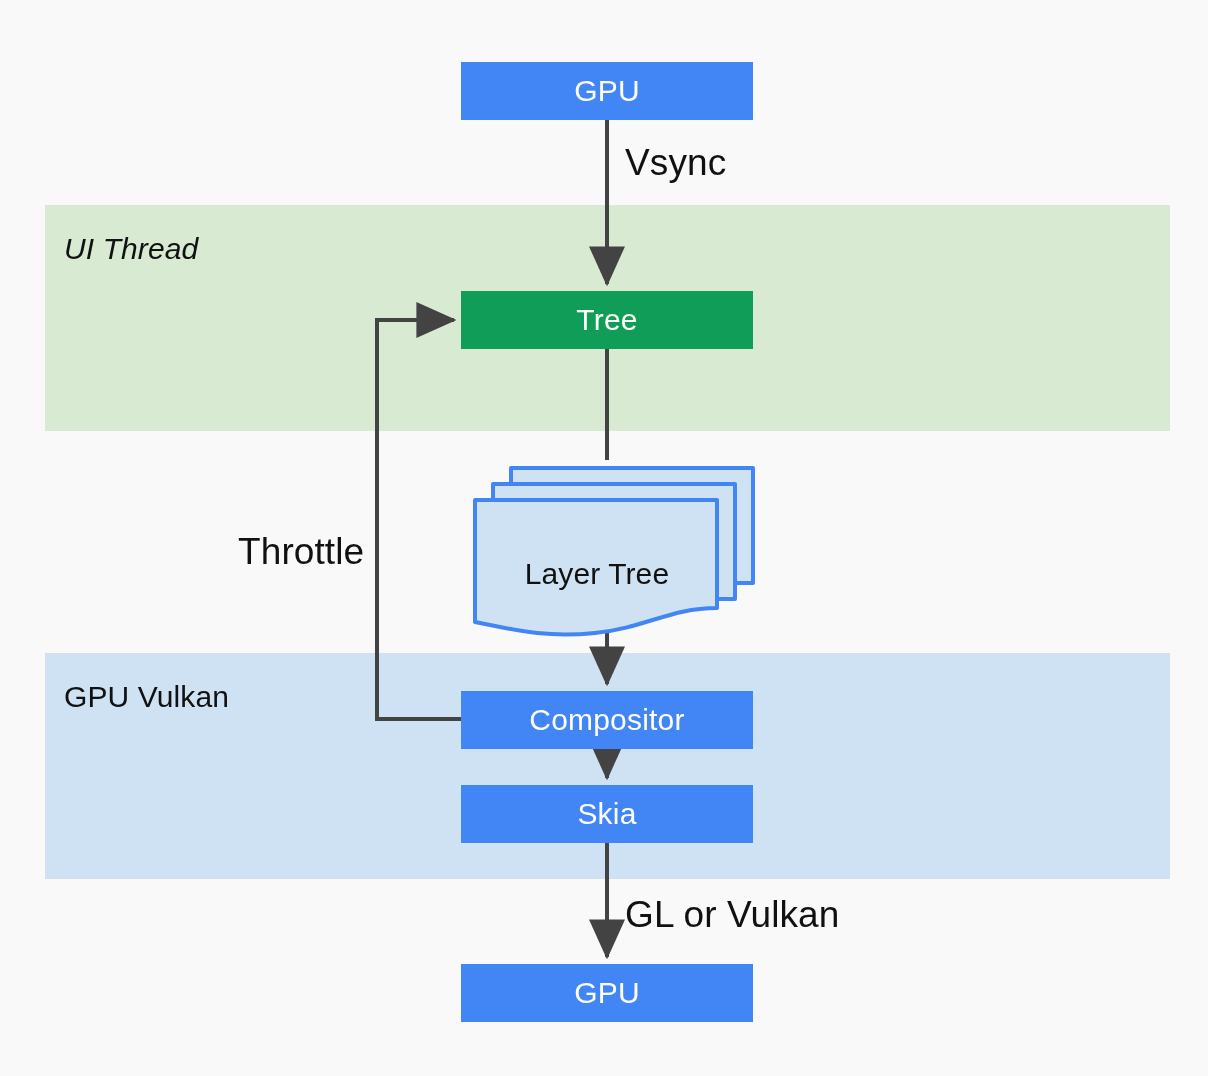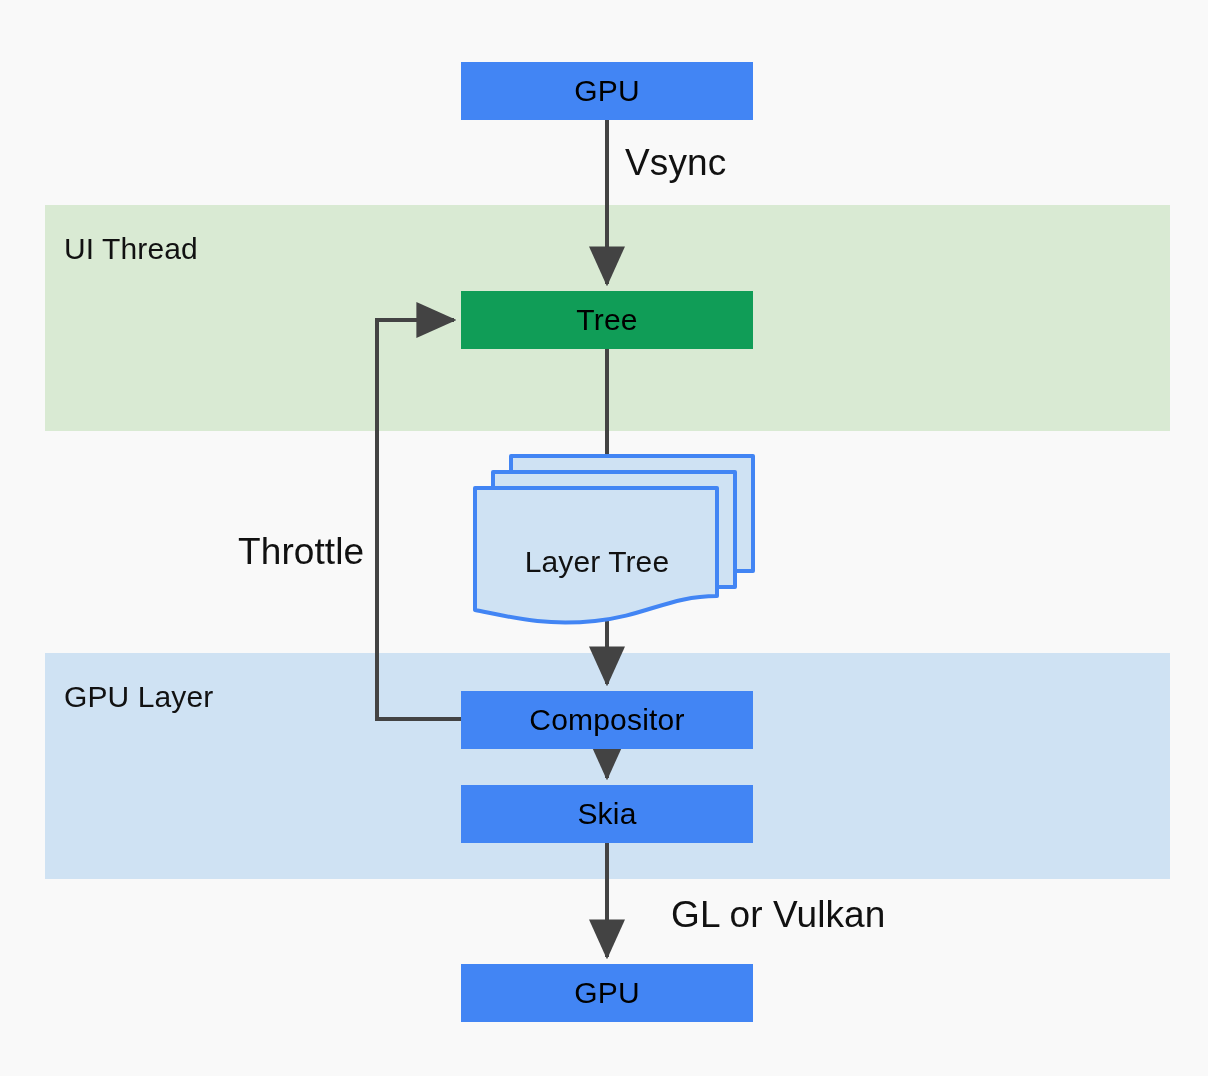--- a/index.html
+++ b/index.html
@@ -35,35 +35,35 @@
   }
   .node-box {
     position: absolute;
     left: 461px;
     width: 292px;
     height: 58px;
     display: flex;
     align-items: center;
     justify-content: center;
     font-size: 30px;
-    color: #000000;
+    color: #ffffff;
     letter-spacing: 0.2px;
     box-sizing: border-box;
   }
   .edge-label {
     position: absolute;
     font-size: 37px;
     color: #111111;
     white-space: nowrap;
     letter-spacing: 0.1px;
   }
   .layer-tree-wrap {
     position: absolute;
     left: 470px;
-    top: 450px;
+    top: 462px;
     width: 290px;
     height: 180px;
   }
   .layer-tree-label {
     position: absolute;
     left: 0;
     top: 487px;
     width: 290px;
     text-align: center;
     font-size: 30px;
@@ -82,23 +82,23 @@
 </style>
 </head>
 <body>
 
 <div id="diagram-root">
 
   <div class="swimlane" id="band-ui-thread" style="top:205px;height:226px;background:#D9EAD3;"></div>
 
   <div class="swimlane" id="band-gpu-thread" style="top:653px;height:226px;background:#CFE2F3;"></div>
 
-  <div class="swimlane-label" style="left:64px;top:232px;">UI Thread</div>
+  <div class="swimlane-label" style="left:64px;top:232px;font-style:italic;">UI Thread</div>
 
-  <div class="swimlane-label" style="left:64px;top:680px;">GPU Layer</div>
+  <div class="swimlane-label" style="left:64px;top:680px;">GPU Vulkan</div>
 
   <svg class="connectors" viewBox="0 0 1208 1076" xmlns="http://www.w3.org/2000/svg">
     <defs>
       <marker id="arrowhead" markerWidth="10" markerHeight="9" refX="9.4" refY="4.5" orient="auto" markerUnits="strokeWidth">
         <path d="M0,0 L10,4.5 L0,9 z" fill="#434343"></path>
       </marker>
     </defs>
 
     <line x1="607" y1="120" x2="607" y2="284" stroke="#434343" stroke-width="4" marker-end="url(#arrowhead)"></line>
 
@@ -144,15 +144,15 @@
   </div>
 
   <div class="node-box" style="top:964px;background:#4285F4;">
     <span>GPU</span>
   </div>
 
   <div class="edge-label" style="left:625px;top:142px;">Vsync</div>
 
   <div class="edge-label" style="left:238px;top:531px;">Throttle</div>
 
-  <div class="edge-label" style="left:625px;top:894px;margin-left:46px;">GL or Vulkan</div>
+  <div class="edge-label" style="left:625px;top:894px;">GL or Vulkan</div>
 
 </div>
 
 </body></html>

